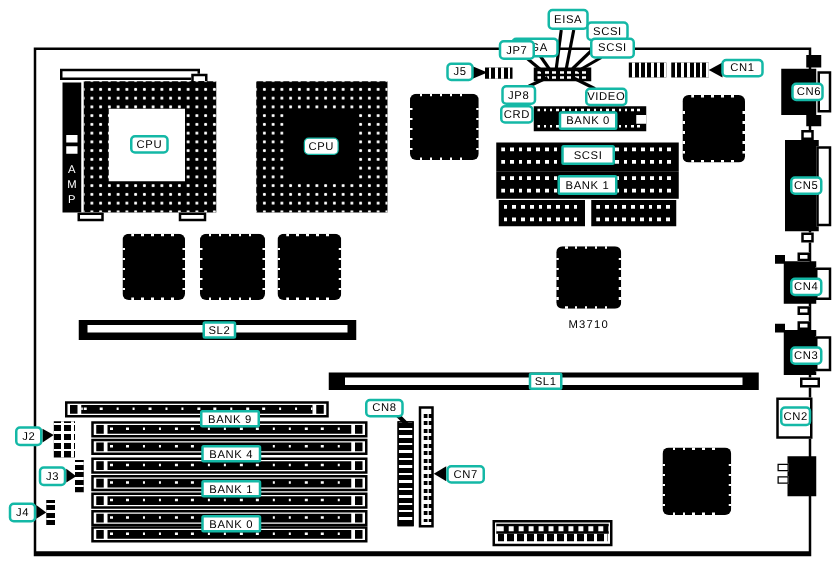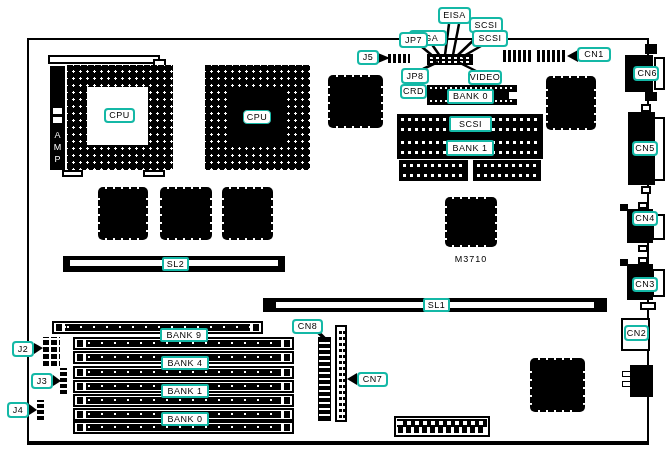--- a/index.html
+++ b/index.html
@@ -234,21 +234,21 @@
   <div class="tab" style="left:641px;top:186px;width:10px;height:8px;"></div>
   <div class="lbl" style="left:632px;top:141px;width:26px;height:15px;">
     <span>CN5</span>
   </div>
 
   <div class="tabb" style="left:620px;top:204px;width:8px;height:7px;"></div>
   <div class="tab" style="left:638px;top:202px;width:10px;height:7px;"></div>
   <div class="blk" style="left:627px;top:209px;width:26px;height:34px;"></div>
   <div class="dout" style="left:652px;top:214px;width:13px;height:26px;"></div>
   <div class="tab" style="left:638px;top:245px;width:10px;height:7px;"></div>
-  <div class="lbl" style="left:632px;top:211px;width:26px;height:15px;">
+  <div class="lbl" style="left:632px;top:222px;width:26px;height:15px;">
     <span>CN4</span>
   </div>
 
   <div class="tabb" style="left:620px;top:259px;width:8px;height:7px;"></div>
   <div class="tab" style="left:638px;top:257px;width:10px;height:7px;"></div>
   <div class="blk" style="left:627px;top:264px;width:26px;height:36px;"></div>
   <div class="dout" style="left:652px;top:269px;width:13px;height:28px;"></div>
   <div class="tab" style="left:640px;top:302px;width:16px;height:8px;"></div>
   <div class="lbl" style="left:632px;top:277px;width:26px;height:15px;">
     <span>CN3</span>

